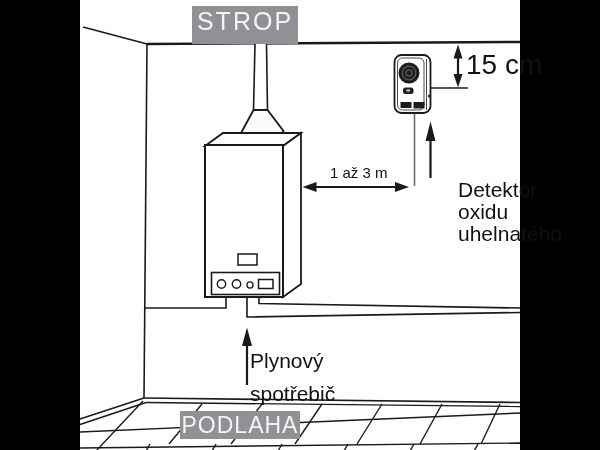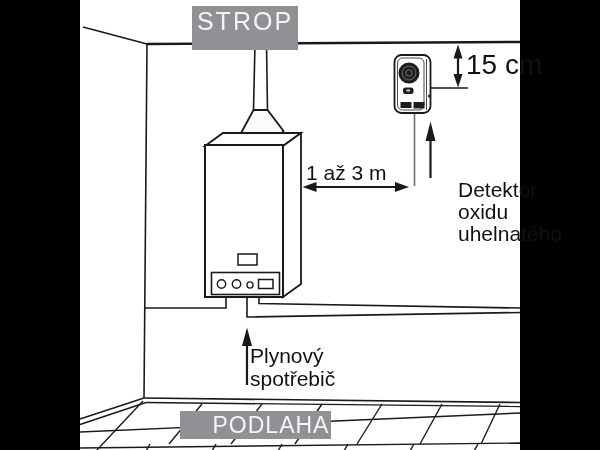--- a/index.html
+++ b/index.html
@@ -13,36 +13,36 @@
   }
   .stage svg{position:absolute;left:0;top:0;}
   .plate{
     position:absolute;
     background:#8f9194;
     color:#f4f4f4;
     text-align:center;
     white-space:nowrap;
   }
   .plate.strop{
-    left:192px;top:6px;width:106px;height:44px;
+    left:192px;top:6px;width:106px;height:38px;
     font-size:25px;line-height:30px;letter-spacing:2px;
   }
   .plate.podlaha{
     left:180px;top:411px;width:120px;height:28px;
-    font-size:23px;line-height:28px;letter-spacing:1px;padding-left:31px;
+    font-size:23px;line-height:28px;letter-spacing:1px;
   }
   .note{
     position:absolute;
     color:#111;
     white-space:pre-line;
   }
   .note.dim15{left:466px;top:54px;font-size:28px;line-height:22px;}
-  .note.dim13{left:306px;top:162px;font-size:21px;line-height:22px;}
+  .note.dim13{left:330px;top:162px;font-size:15px;line-height:22px;}
   .note.detector{left:420px;top:179px;font-size:21px;line-height:22px;margin-left:38px;}
-  .note.appliance{left:250px;top:344px;font-size:21px;line-height:23px;}
+  .note.appliance{left:250px;top:344px;font-size:21px;line-height:33px;}
 </style>
 </head>
 <body>
 
 <div class="stage">
 
   <svg width="600" height="450" viewBox="0 0 600 450">
 
     <rect x="80" y="0" width="440" height="450" fill="#ffffff"></rect>
 

